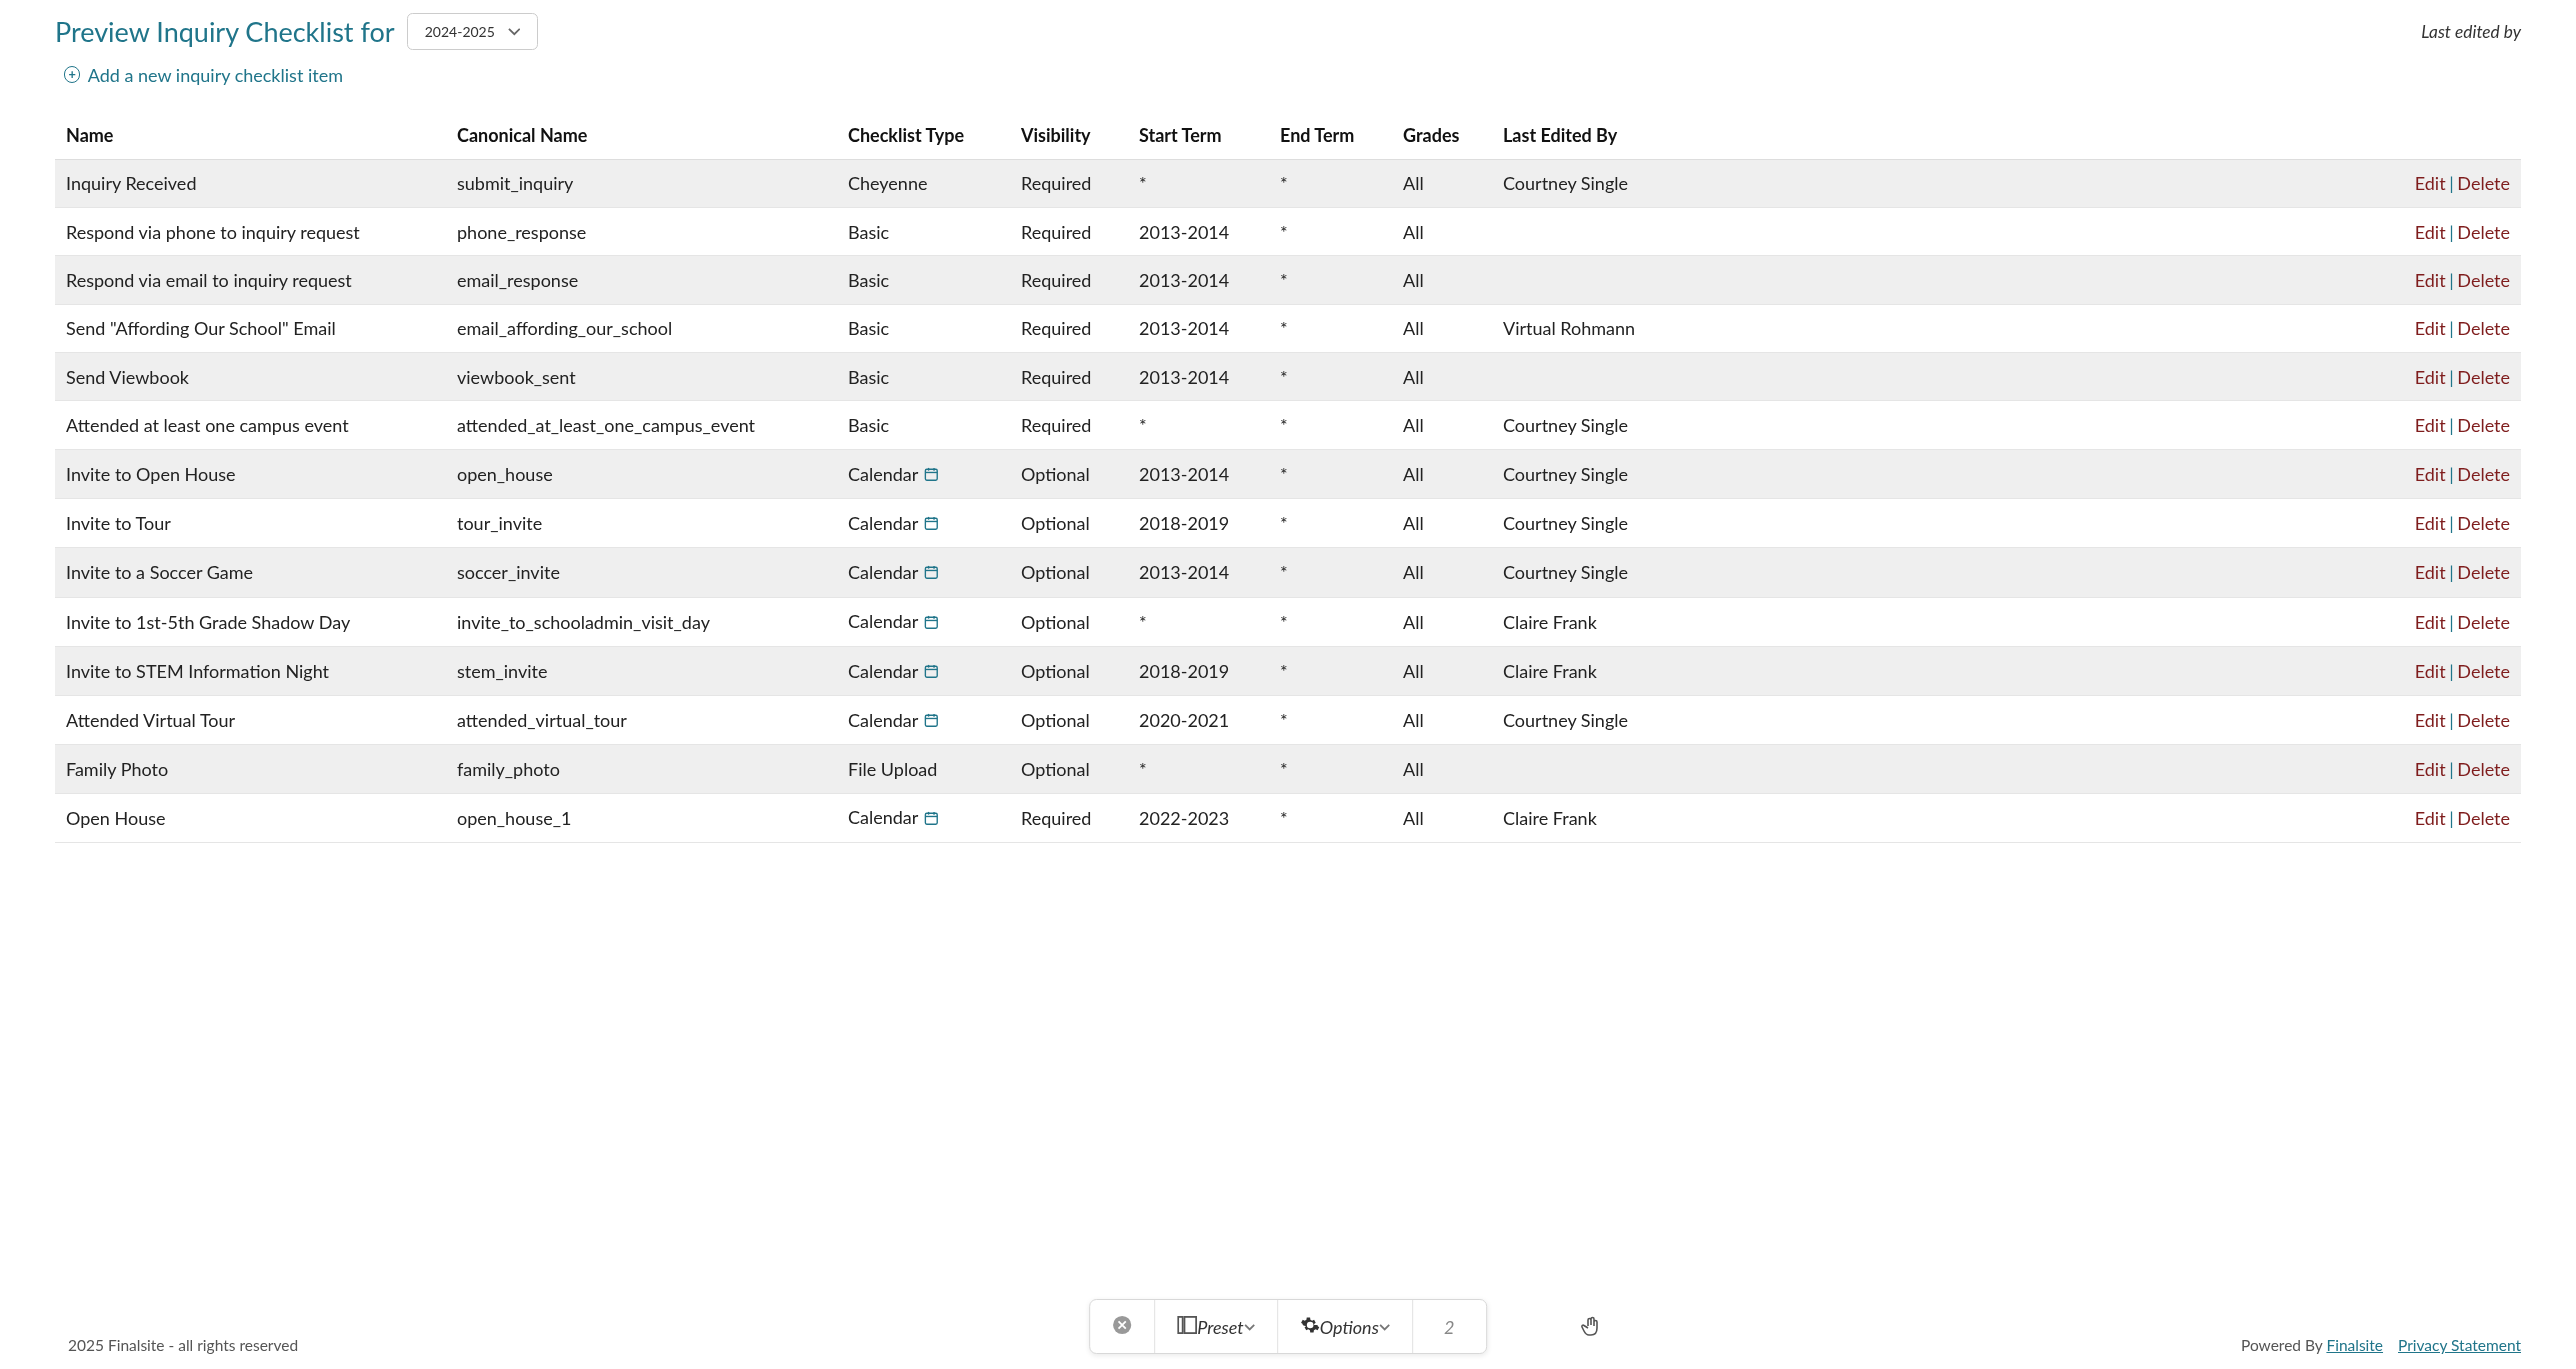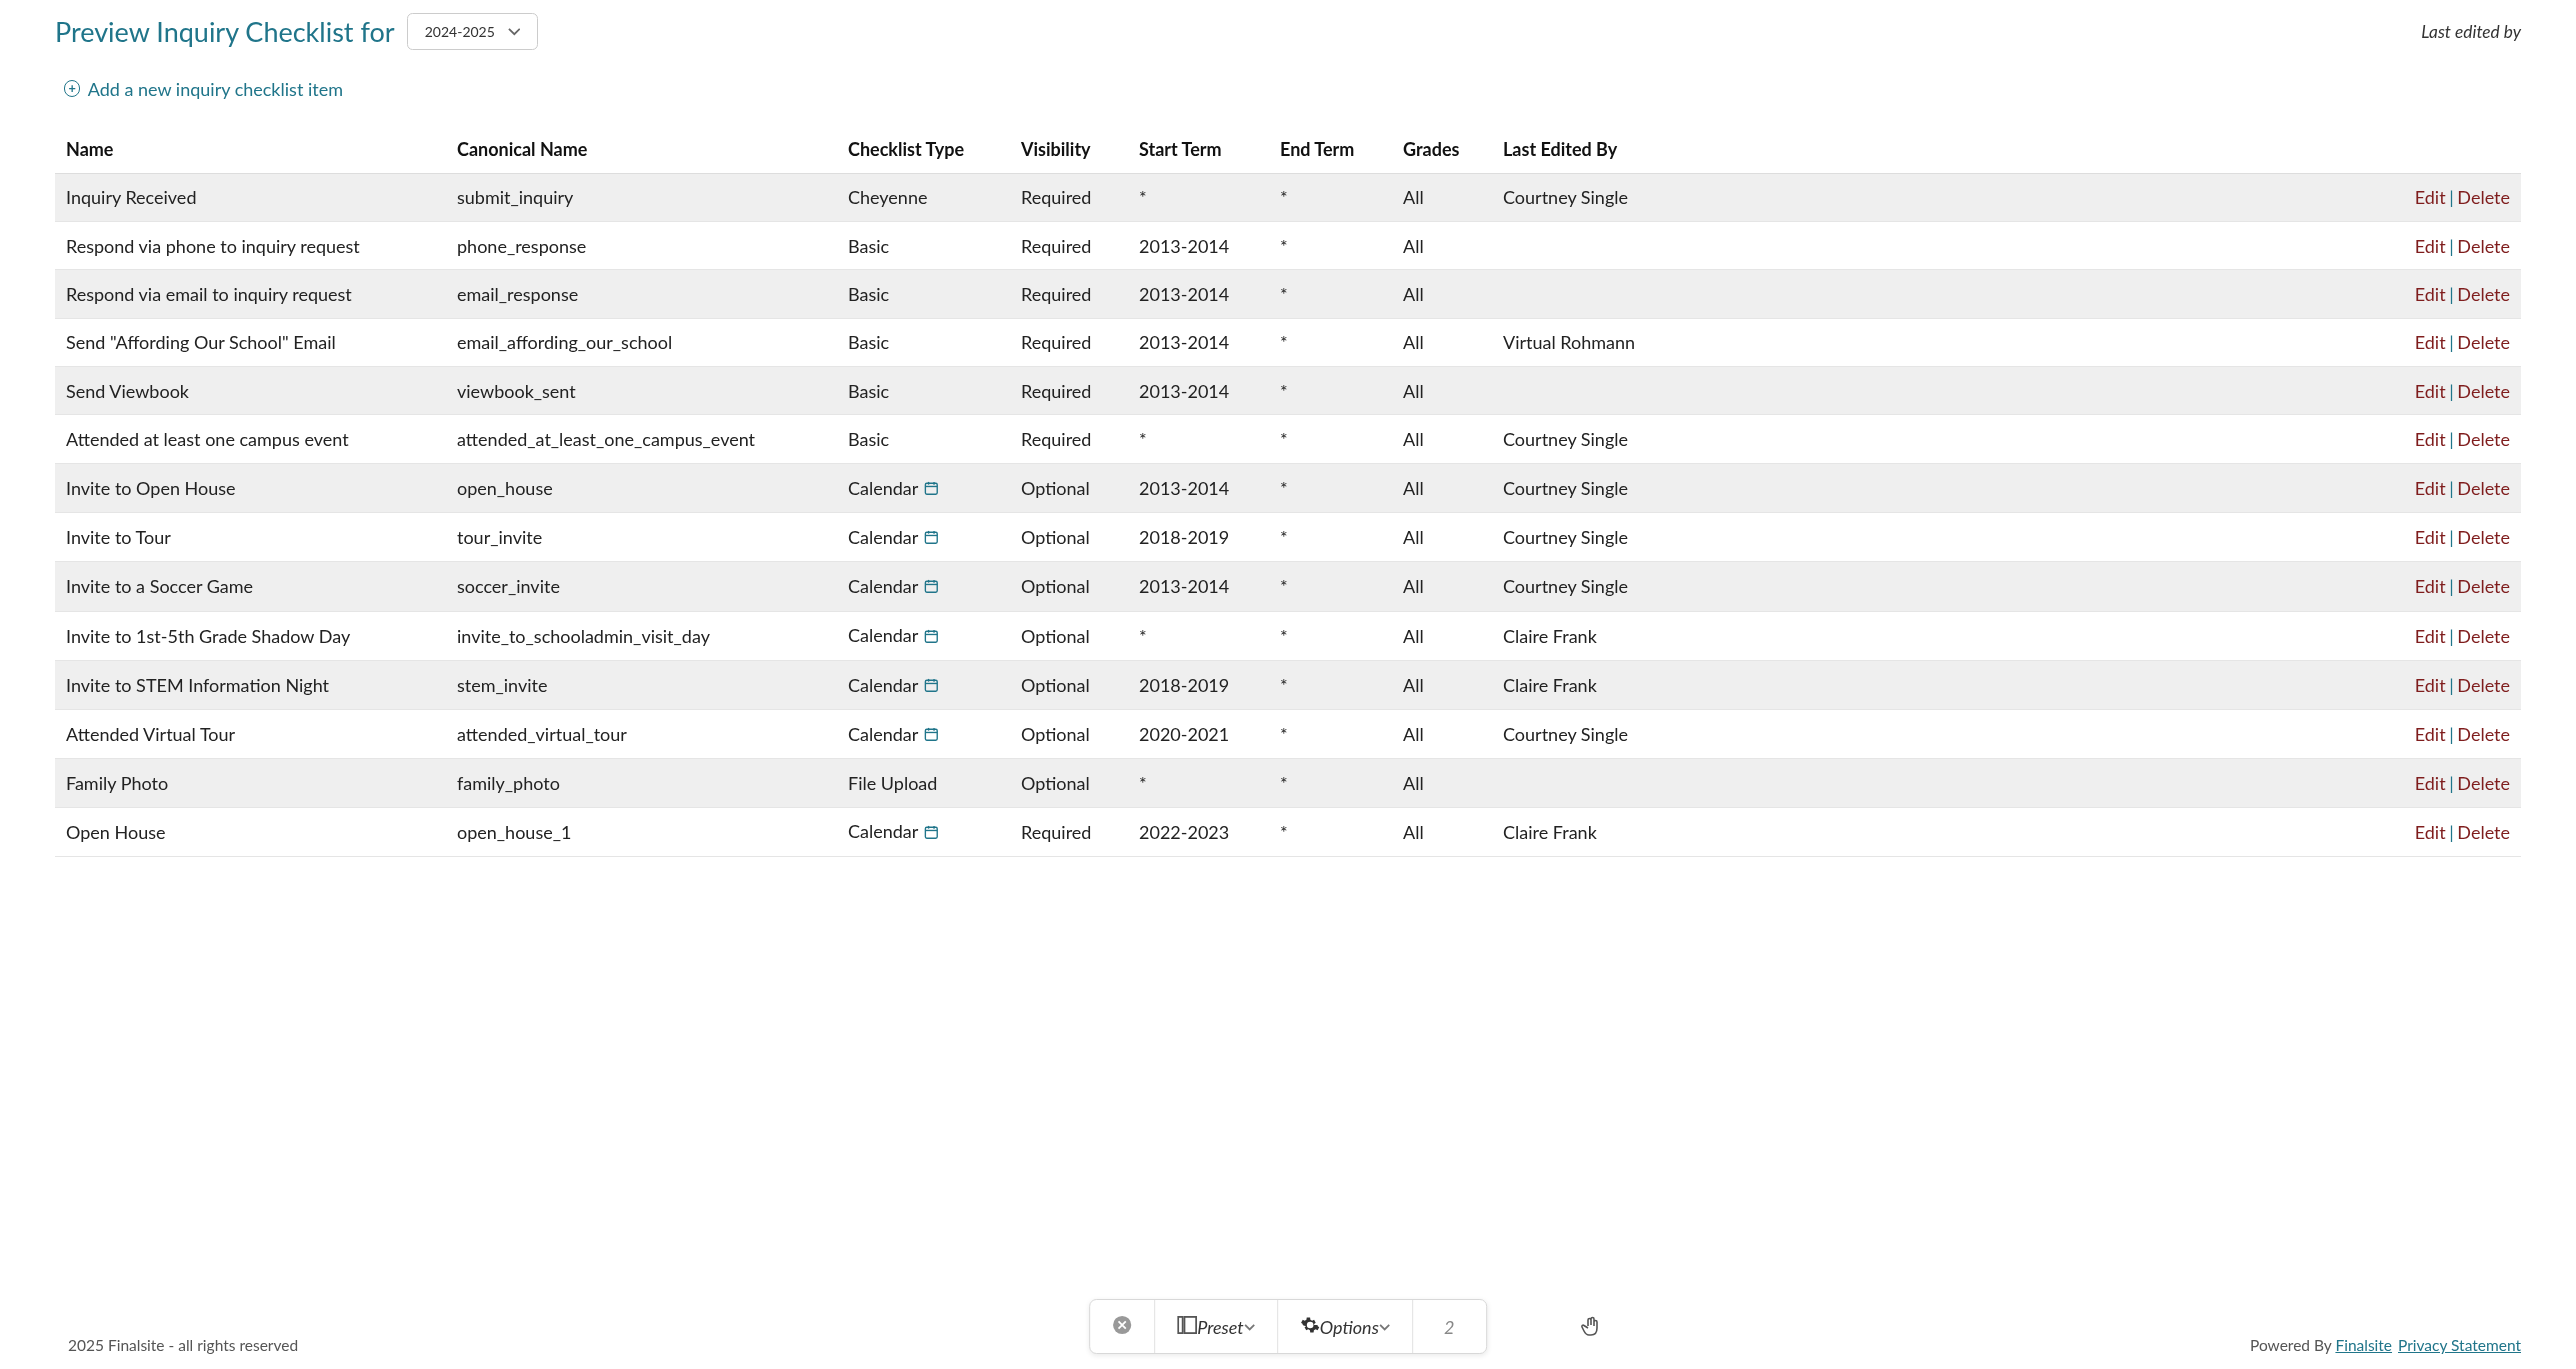--- a/index.html
+++ b/index.html
@@ -10,21 +10,21 @@
     background: #fff;
     width: 2576px;
     height: 1370px;
     transform-origin: top left;
   }
   .page { padding: 12.7px 55px 0 55px; }
   .header-row {
     display: flex;
     align-items: center;
     justify-content: space-between;
-    margin-bottom: 28px;
+    margin-bottom: 14px;
   }
   .header-left { display: flex; align-items: center; gap: 12.7px; }
   .page-title {
     color: #20758a;
     font-size: 27px;
     font-weight: 400;
   }
   .year-select {
     display: inline-flex;
     align-items: center;
@@ -372,21 +372,21 @@
         </tr>
       </tbody>
   </table>
 
 </div>
 
 <div class="footer">
   <div class="left">2025 Finalsite - all rights reserved</div>
   <div class="right">
     <span>Powered By </span><a>Finalsite</a>
-    <a style="margin-left:2px;text-align:right;">Privacy Statement</a>
+    <a style="margin-left:11px;text-align:right;">Privacy Statement</a>
   </div>
 </div>
 
 <div class="bottom-toolbar">
   <div class="seg close-seg">
     <span>
       <svg width="20" height="20" viewBox="0 0 22 22">
           <circle cx="11" cy="11" r="10" fill="#999"></circle>
           <path d="M7 7 L15 15 M15 7 L7 15" stroke="#fff" stroke-width="2"></path>
         </svg>

